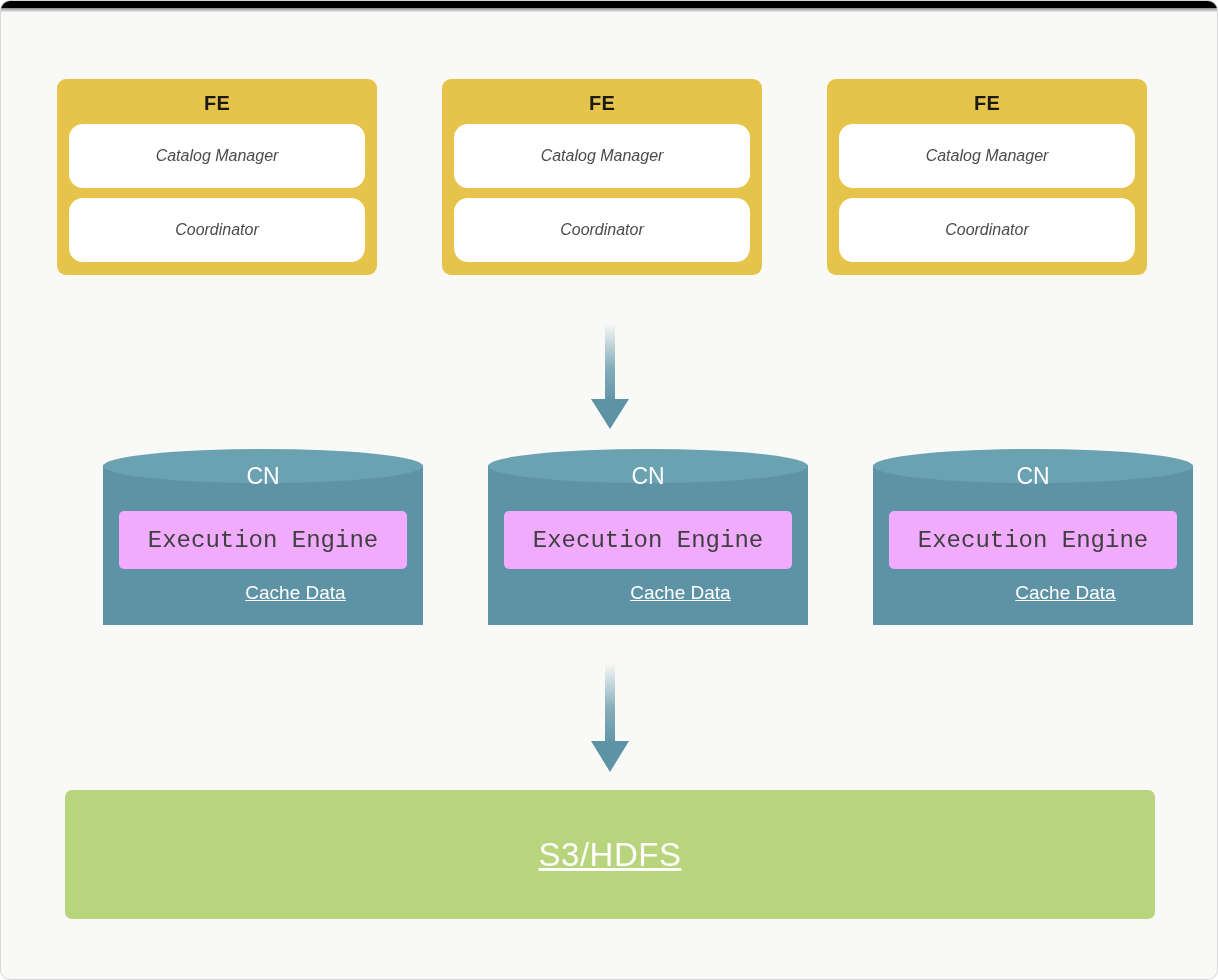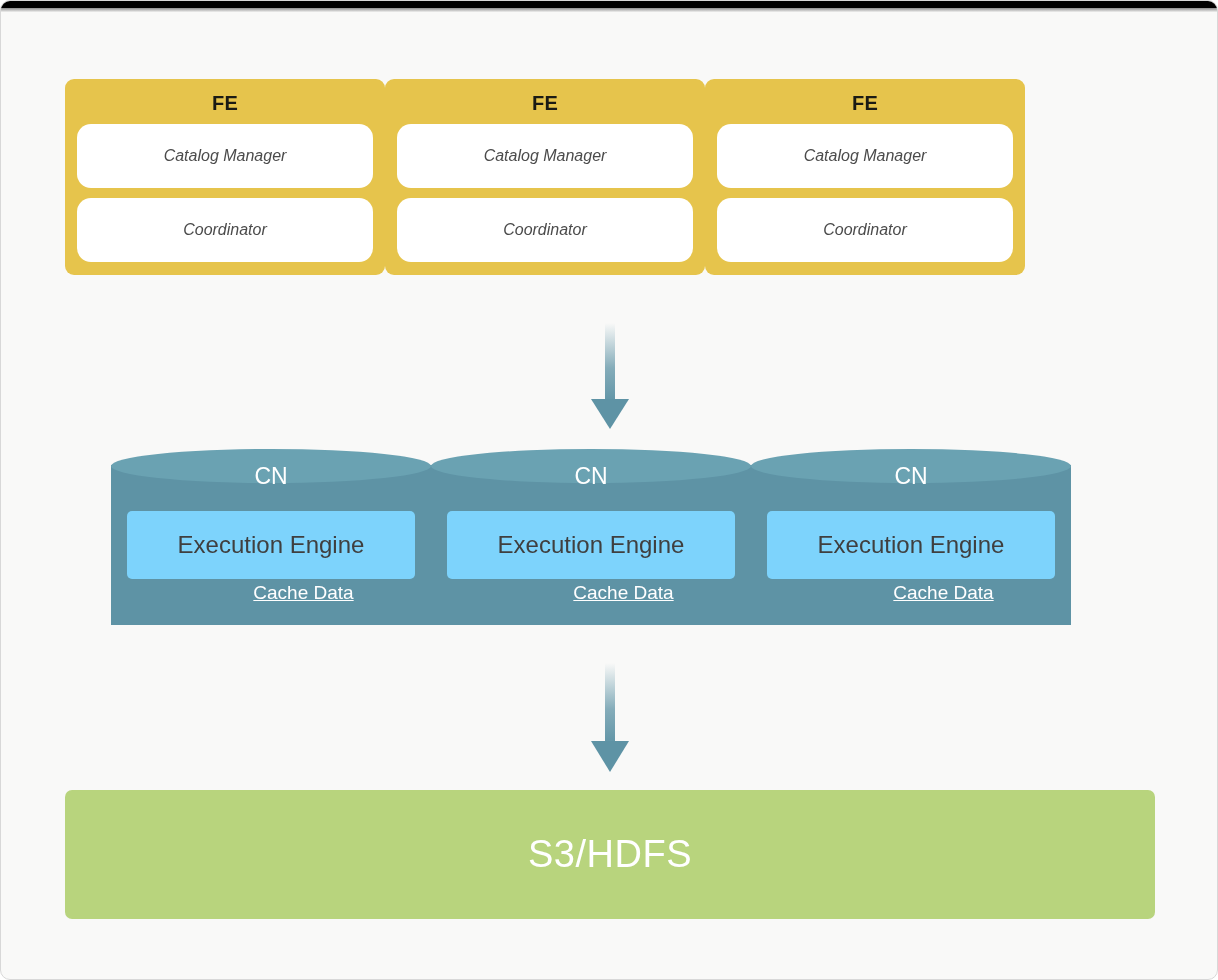--- a/index.html
+++ b/index.html
@@ -49,24 +49,24 @@
     text-align: center;
     font-size: 30px;
     font-weight: bold;
     color: #0d0d0d;
     letter-spacing: -0.2px;
   }
 
   
   .row {
     position: absolute;
-    left: 64px;
+    left: 56px;
     width: 1090px;
     display: flex;
-    justify-content: flex-start;
+    justify-content: space-between;
   }
 
   
   #fe-row { top: 78px; }
   .fe-node {
     width: 320px;
     box-sizing: border-box;
     background: #e6c44c;
     border-radius: 9px;
     padding: 10px 12px 13px 12px;
@@ -124,29 +124,30 @@
     text-align: center;
     font-size: 23px;
     color: #ffffff;
     z-index: 3;
   }
   .cn-engine {
     position: absolute;
     left: 16px;
     top: 62px;
     width: 288px;
-    height: 68px;
-    background: #7dd3fc;
+    height: 58px;
+    background: #f0abfc;
     border-radius: 5px;
     display: flex;
     align-items: center;
     justify-content: center;
     font-size: 24px;
     color: #3f3f3f;
     z-index: 3;
+    font-family: Liberation Mono, monospace;
   }
   .cn-cache {
     position: absolute;
     left: 0;
     top: 133px;
     width: 385px;
     text-align: center;
     font-size: 19px;
     color: #ffffff;
     z-index: 3;
@@ -169,23 +170,24 @@
     top: 789px;
     width: 1090px;
     height: 129px;
     background: #b8d47d;
     border-radius: 7px;
     display: flex;
     align-items: center;
     justify-content: center;
   }
   #storage-label {
-    font-size: 38px;
+    font-size: 33px;
     color: #ffffff;
     letter-spacing: 0.5px;
+    text-decoration: underline;
   }
 </style>
 </head>
 <body>
 
 <div id="frame">
 
   <div id="topbar"></div>
   <div id="topbar-shade"></div>
 

